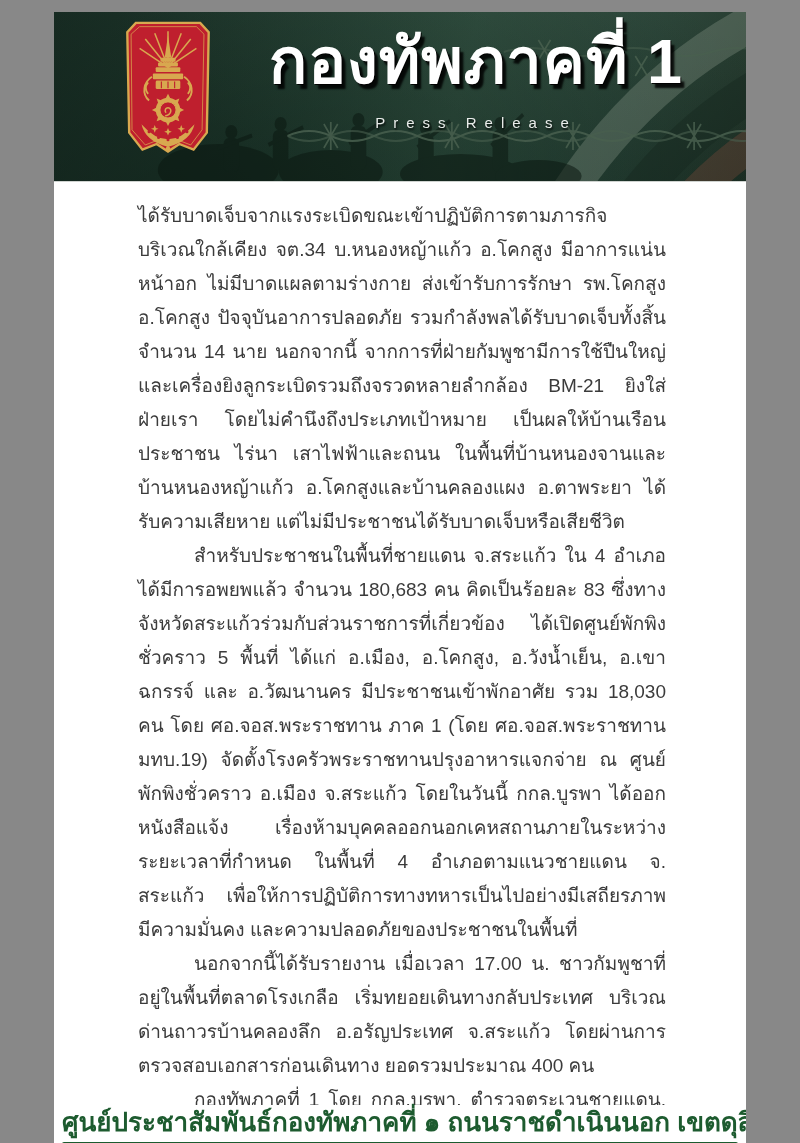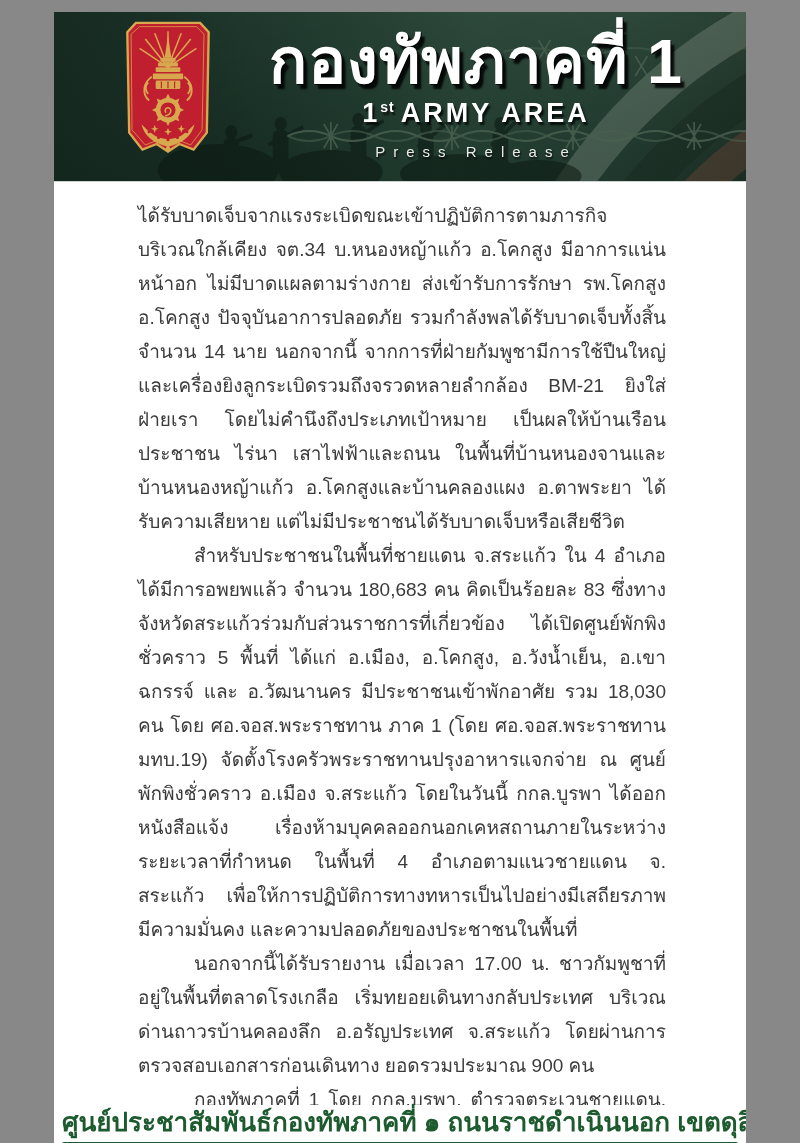--- a/index.html
+++ b/index.html
@@ -171,29 +171,28 @@
           <circle cx="40" cy="124" r="1.6"></circle>
         <circle cx="50" cy="126.5" r="1.6"></circle>
           <circle cx="60" cy="124" r="1.6"></circle>
           <circle cx="70" cy="118" r="1.6"></circle>
       </g>
       <circle cx="50" cy="136" r="2.4" fill="#d8a84f"></circle>
     </svg>
 
     <div class="header-text">
       <div class="title-thai">กองทัพภาคที่ 1</div>
-      <div class="subtitle"><span>1</span><sup>st</sup><span class="rest">ARMY AREA</span></div>
       <div class="tagline">Press Release</div>
     </div>
   </div>
 
   <div class="doc-body">
     <p>ได้รับบาดเจ็บจากแรงระเบิดขณะเข้าปฏิบัติการตามภารกิจ บริเวณใกล้เคียง จต.34 บ.หนองหญ้าแก้ว อ.โคกสูง มีอาการแน่นหน้าอก ไม่มีบาดแผลตามร่างกาย ส่งเข้ารับการรักษา รพ.โคกสูง อ.โคกสูง ปัจจุบันอาการปลอดภัย รวมกำลังพลได้รับบาดเจ็บทั้งสิ้น จำนวน 14 นาย นอกจากนี้ จากการที่ฝ่ายกัมพูชามีการใช้ปืนใหญ่และเครื่องยิงลูกระเบิดรวมถึงจรวดหลายลำกล้อง BM-21 ยิงใส่ฝ่ายเรา โดยไม่คำนึงถึงประเภทเป้าหมาย เป็นผลให้บ้านเรือนประชาชน ไร่นา เสาไฟฟ้าและถนน ในพื้นที่บ้านหนองจานและบ้านหนองหญ้าแก้ว อ.โคกสูงและบ้านคลองแผง อ.ตาพระยา ได้รับความเสียหาย แต่ไม่มีประชาชนได้รับบาดเจ็บหรือเสียชีวิต</p>
     <p class="indent">สำหรับประชาชนในพื้นที่ชายแดน จ.สระแก้ว ใน 4 อำเภอ ได้มีการอพยพแล้ว จำนวน 180,683 คน คิดเป็นร้อยละ 83 ซึ่งทางจังหวัดสระแก้วร่วมกับส่วนราชการที่เกี่ยวข้อง ได้เปิดศูนย์พักพิงชั่วคราว 5 พื้นที่ ได้แก่ อ.เมือง, อ.โคกสูง, อ.วังน้ำเย็น, อ.เขาฉกรรจ์ และ อ.วัฒนานคร มีประชาชนเข้าพักอาศัย รวม 18,030 คน โดย ศอ.จอส.พระราชทาน ภาค 1 (โดย ศอ.จอส.พระราชทาน มทบ.19) จัดตั้งโรงครัวพระราชทานปรุงอาหารแจกจ่าย ณ ศูนย์พักพิงชั่วคราว อ.เมือง จ.สระแก้ว โดยในวันนี้ กกล.บูรพา ได้ออกหนังสือแจ้ง เรื่องห้ามบุคคลออกนอกเคหสถานภายในระหว่างระยะเวลาที่กำหนด ในพื้นที่ 4 อำเภอตามแนวชายแดน จ. สระแก้ว เพื่อให้การปฏิบัติการทางทหารเป็นไปอย่างมีเสถียรภาพ มีความมั่นคง และความปลอดภัยของประชาชนในพื้นที่</p>
-    <p class="indent">นอกจากนี้ได้รับรายงาน เมื่อเวลา 17.00 น. ชาวกัมพูชาที่อยู่ในพื้นที่ตลาดโรงเกลือ เริ่มทยอยเดินทางกลับประเทศ บริเวณด่านถาวรบ้านคลองลึก อ.อรัญประเทศ จ.สระแก้ว โดยผ่านการตรวจสอบเอกสารก่อนเดินทาง ยอดรวมประมาณ 900 คน</p>
+    <p class="indent">นอกจากนี้ได้รับรายงาน เมื่อเวลา 17.00 น. ชาวกัมพูชาที่อยู่ในพื้นที่ตลาดโรงเกลือ เริ่มทยอยเดินทางกลับประเทศ บริเวณด่านถาวรบ้านคลองลึก อ.อรัญประเทศ จ.สระแก้ว โดยผ่านการตรวจสอบเอกสารก่อนเดินทาง ยอดรวมประมาณ 400 คน</p>
     <p class="indent">กองทัพภาคที่ 1 โดย กกล.บูรพา, ตำรวจตระเวนชายแดน, ทหารพราน, เจ้าหน้าที่ตำรวจ ตลอดจนฝ่ายปกครองและส่วนราชการที่เกี่ยวข้อง มีความพร้อมและมีกำลังใจที่ดีในการปฏิบัติหน้าที่ เพื่อปกป้องอธิปไตยของไทย และขอยืนยันว่าจะยืนหยัดปฏิบัติงานตามภารกิจ อย่างเต็มกำลังความสามารถ ทั้งนี้ การปฏิบัติการทางทหารจะดำเนินการภายใต้กฎการปะทะและสิทธิในการป้องกันตนเอง จนกว่าภัยคุกคามในพื้นที่ชายแดน จ.สระแก้ว จะยุติเพื่ออธิปไตยของไทย และความปลอดภัยของพี่น้องประชาชนเป็นสำคัญ</p>
 
   </div>
 
   <div class="footer">
     <div class="footer-text">ศูนย์ประชาสัมพันธ์กองทัพภาคที่ ๑ ถนนราชดำเนินนอก เขตดุสิต กรุงเทพมหานคร ๑๐๓๐๐</div>
     <div class="footer-rule"></div>
   </div>
 
 </div>

